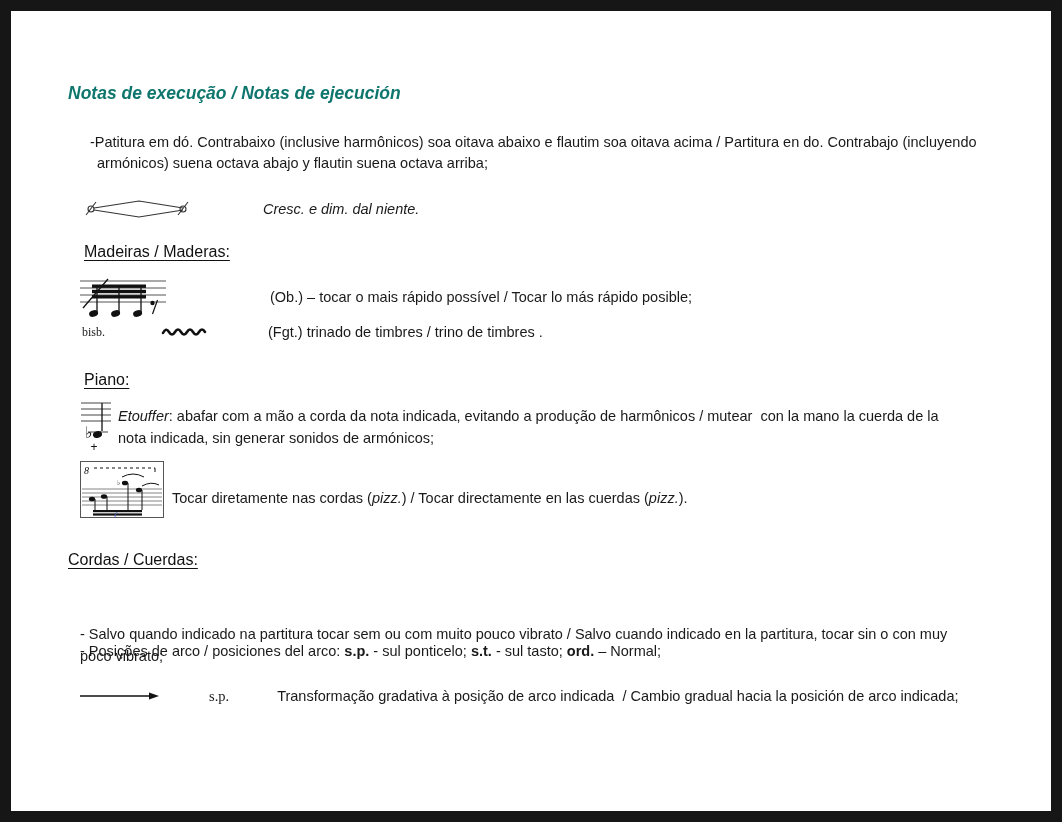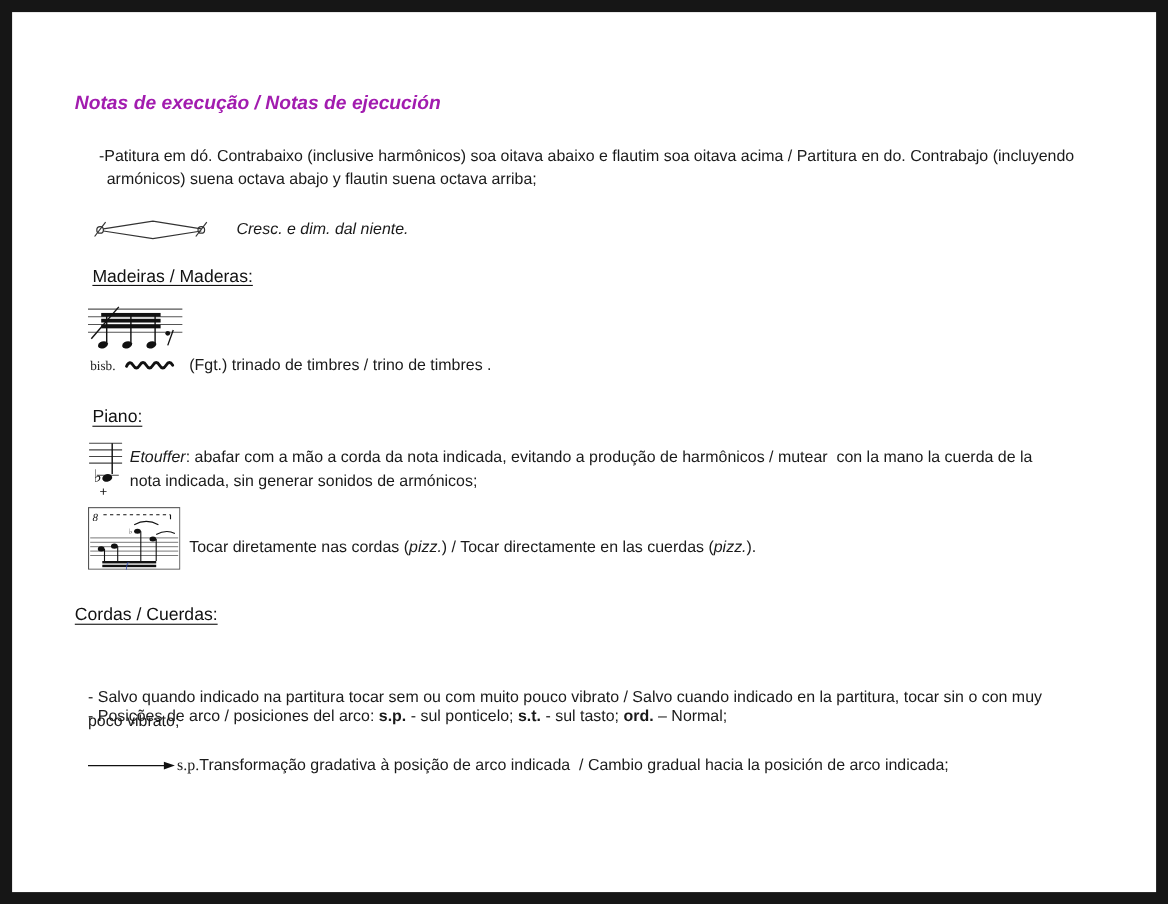--- a/index.html
+++ b/index.html
@@ -2,30 +2,30 @@
 <html><head>
 <meta charset="utf-8">
 <style>
   html,body{margin:0;padding:0;}
   body{
     width:1062px;height:822px;position:relative;background:#ffffff;
     font-family:"Liberation Sans",sans-serif;color:#1a1a1a;overflow:hidden;
   }
   .frame{position:absolute;inset:0;border:11px solid #161616;pointer-events:none;z-index:50;}
   .abs{position:absolute;}
-  .doc-title{font-size:17.5px;font-weight:bold;font-style:italic;color:#a21caf;}
+  .doc-title{font-size:17.5px;font-weight:bold;font-style:italic;color:#0f766e;}
   .body-text{font-size:14.5px;line-height:21px;white-space:pre-wrap;}
   .section-heading{
     font-size:16px;color:#111;
     text-decoration:underline;text-underline-offset:3px;text-decoration-thickness:1px;
   }
   .italic{font-style:italic;}
   .bold{font-weight:bold;}
   .serif{font-family:"Liberation Serif",serif;}
-  .row{display:flex;align-items:center;}
+  .row{display:flex;align-items:center;gap:48px;}
   svg{display:block;}
   .nowrap{white-space:nowrap;}
 </style>
 </head>
 <body>
 
 <div class="frame"></div>
 
 <div class="abs doc-title" style="left:68px;top:83px;">Notas de execução / Notas de ejecución</div>
 
@@ -71,20 +71,21 @@
       </g>
       <g fill="#111">
         <ellipse cx="13.6" cy="37.5" rx="4.6" ry="3.2" transform="rotate(-18 13.6 37.5)"></ellipse>
         <ellipse cx="35.6" cy="37.5" rx="4.6" ry="3.2" transform="rotate(-18 35.6 37.5)"></ellipse>
         <ellipse cx="57.6" cy="37.5" rx="4.6" ry="3.2" transform="rotate(-18 57.6 37.5)"></ellipse>
         <circle cx="72.5" cy="27" r="2.2"></circle>
       </g>
       <line x1="77.5" y1="24" x2="72.5" y2="38" stroke="#111" stroke-width="1.2"></line>
     </svg>
   </span>
+  <span class="nowrap" style="margin-left:56px;font-size:14.5px;">(Ob.) – tocar o mais rápido possível / Tocar lo más rápido posible;</span>
 </div>
 
 <div class="abs row" style="left:82px;top:320px;height:24px;">
   <span class="serif nowrap" style="font-size:12px;">bisb.</span>
   <span style="margin-left:8px;">
     <svg width="50" height="14" viewBox="0 0 50 14">
       <path d="M2,8 Q5,2 8,7 T14,7 T20,7 T26,7 T32,7 T38,7 T44,7" fill="none" stroke="#111" stroke-width="2.6" stroke-linecap="round"></path>
     </svg>
   </span>
   <span class="nowrap" style="margin-left:9px;font-size:14.5px;">(Fgt.) trinado de timbres  / trino de timbres .</span>

